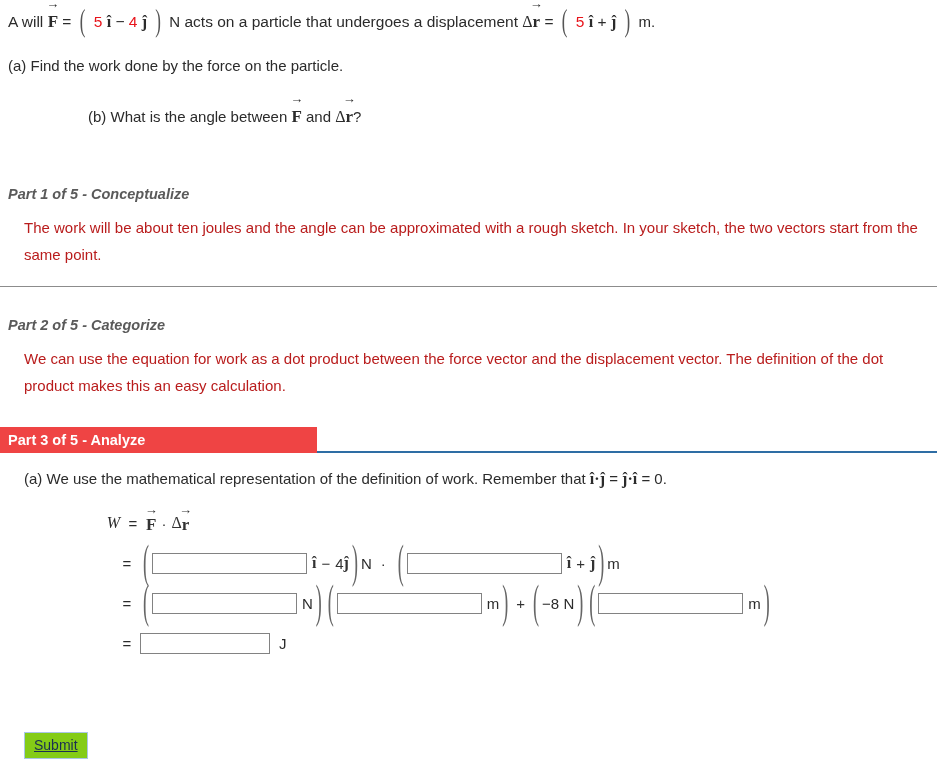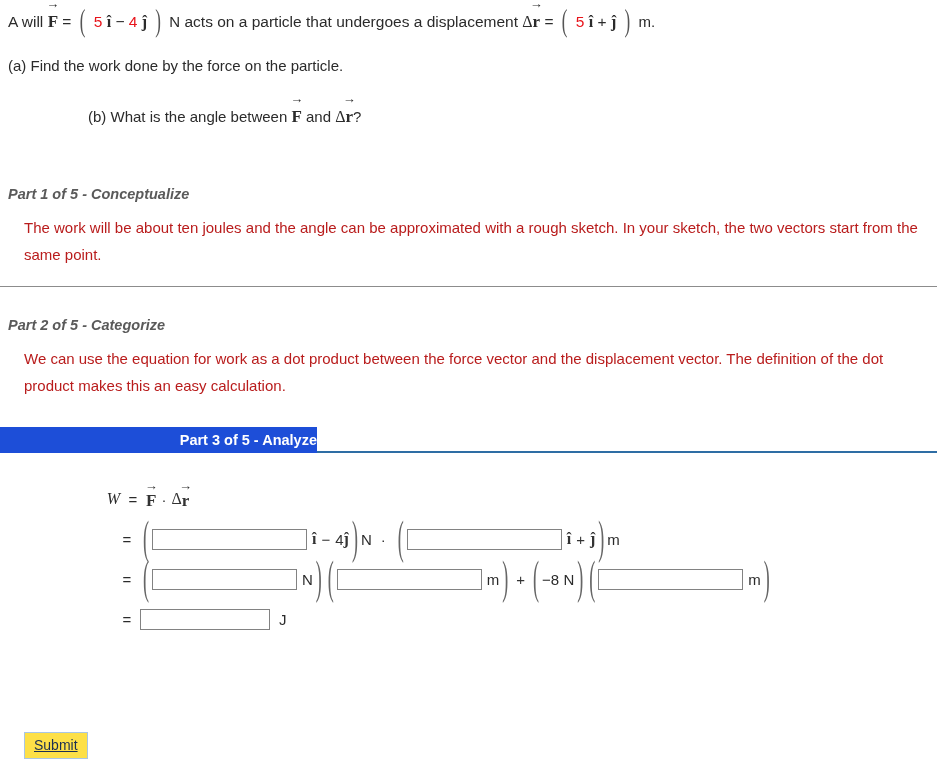--- a/index.html
+++ b/index.html
@@ -118,28 +118,27 @@
     right: 0;
     bottom: 0;
     border-bottom: 2px solid #2e6da4;
   }
   .active-banner {
     position: absolute;
     left: 0;
     top: 0;
     height: 26px;
     width: 317px;
-    background: #1d4ed8;
+    background: #ef4444;
     color: #ffffff;
     font-weight: bold;
     font-size: 14.5px;
     line-height: 26px;
     padding-left: 8px;
     box-sizing: border-box;
-    text-align: right;
   }
 
   
   .analyze-body { padding: 14px 0 0 24px; }
   .analyze-intro {
     font-size: 15px;
     color: #2b2b2b;
     line-height: 24px;
   }
   .eq-block {
@@ -187,21 +186,21 @@
   
   .btn-row {
     position: absolute;
     left: 24px;
     top: 732px;
     display: flex;
     gap: 9px;
   }
   .btn {
     border: 1px solid #a9c6e4;
-    background: #fde047;
+    background: #84cc16;
     color: #1b2f52;
     font-family: "Liberation Sans", sans-serif;
     font-size: 14px;
     padding: 3px 9px 4px 9px;
     text-decoration: underline;
     cursor: pointer;
     line-height: 18px;
   }
 </style>
 </head>
@@ -248,20 +247,27 @@
 <div style="height:16px"></div>
 <div class="part-head">Part 2 of 5 - Categorize</div>
 <div class="part-body">We can use the equation for work as a dot product between the force vector and the displacement vector. The definition of the dot product makes this an easy calculation.</div>
 
 <div class="active-part-wrap">
   <div class="active-rule"></div>
   <div class="active-banner">Part 3 of 5 - Analyze</div>
 </div>
 
 <div class="analyze-body">
+  <div class="analyze-intro">
+    <span>(a) We use the mathematical representation of the definition of work. Remember that</span>
+    <span class="hat">î</span><span class="hat">·</span><span class="hat">ĵ</span>
+    <span>=</span>
+    <span class="hat">ĵ</span><span class="hat">·</span><span class="hat">î</span>
+    <span>= 0.</span>
+  </div>
 
   <div class="eq-block">
 
     <div class="eq-row">
       <span class="lhs">W</span>
       <span class="eqsign">=</span>
       <span class="vecbold"><span class="arrow">→</span><span>F</span></span>
       <span class="gap-s"></span>
       <span>·</span>
       <span class="gap-s"></span>

